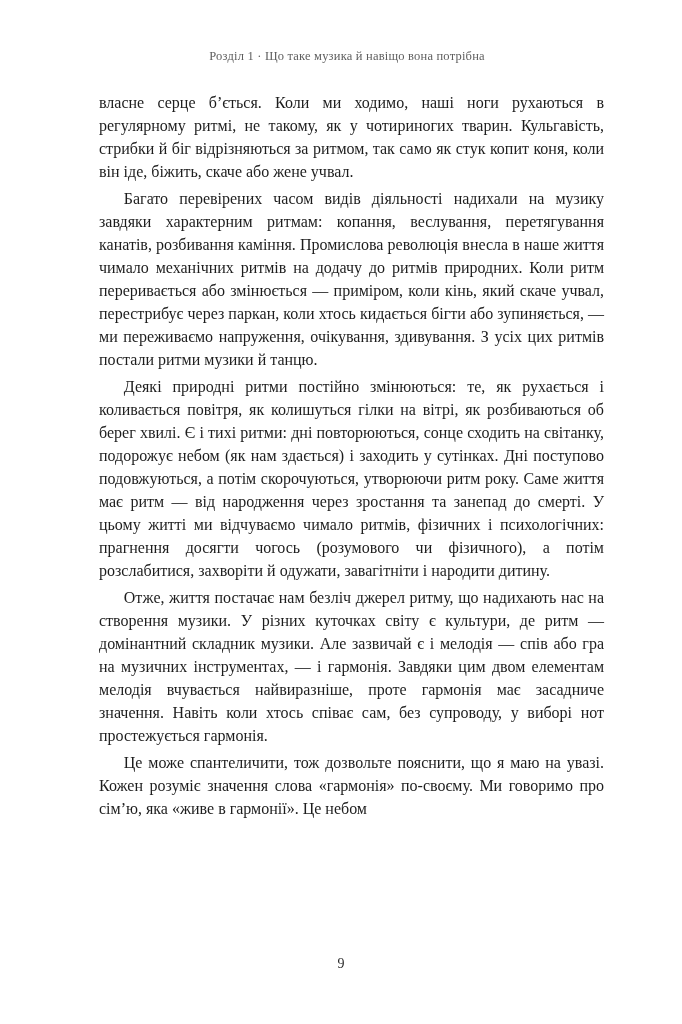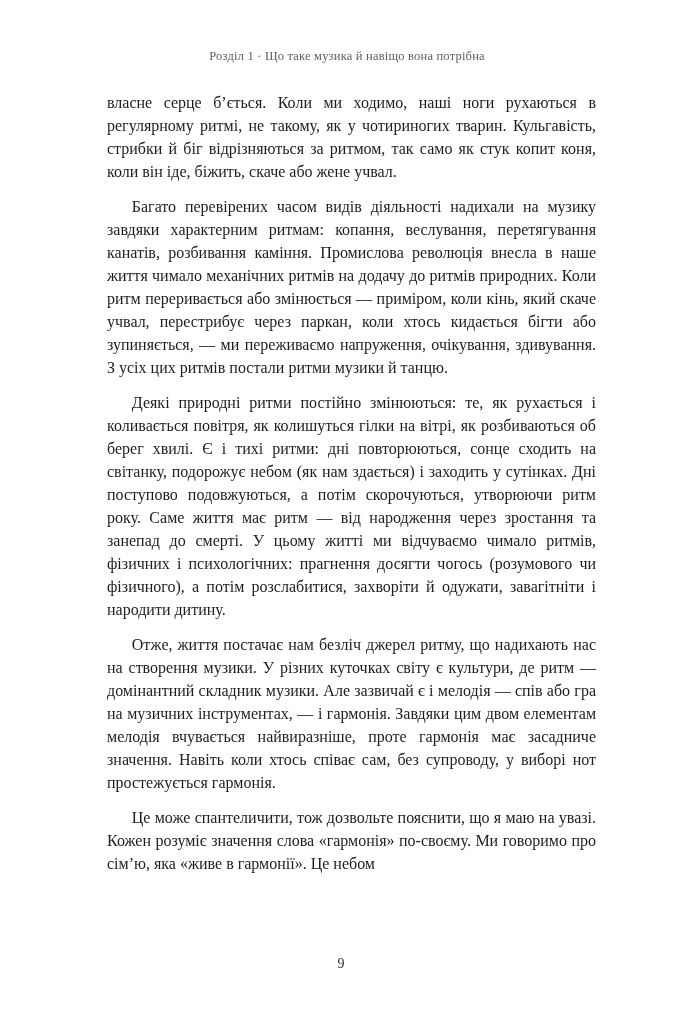--- a/index.html
+++ b/index.html
@@ -26,21 +26,21 @@
     font-size: 12.5px;
     line-height: 16px;
     color: #5e5e5e;
     letter-spacing: 0.2px;
     margin: 0 0 27px 0;
   }
   .text-block {
     width: 513px;
   }
   .text-block p {
-    margin: 12px;
+    margin: 4px;
     font-size: 16px;
     line-height: 23px;
     color: #1d1d1d;
     text-align: justify;
     text-indent: 1.55em;
     hyphens: auto;
     -webkit-hyphens: auto;
     word-break: normal;
   }
   .text-block p.continuation {

